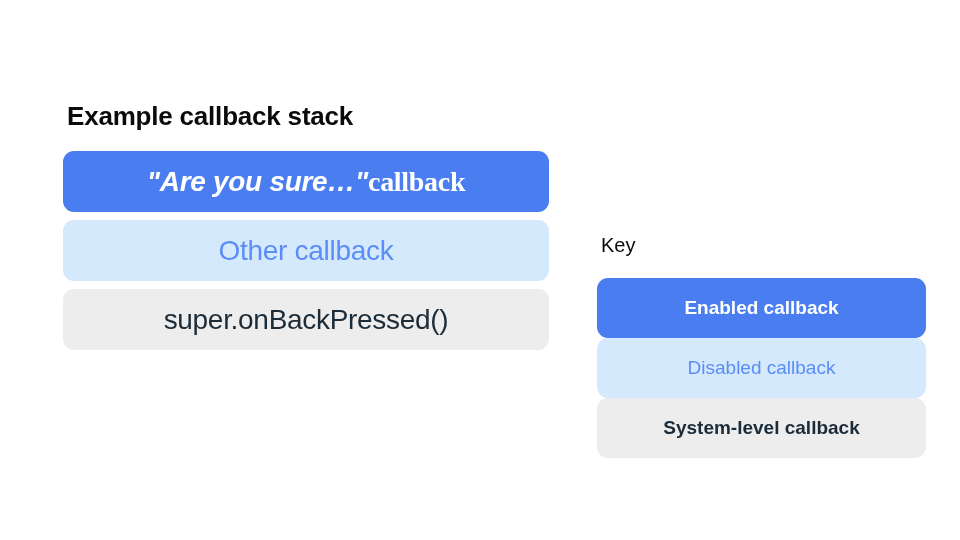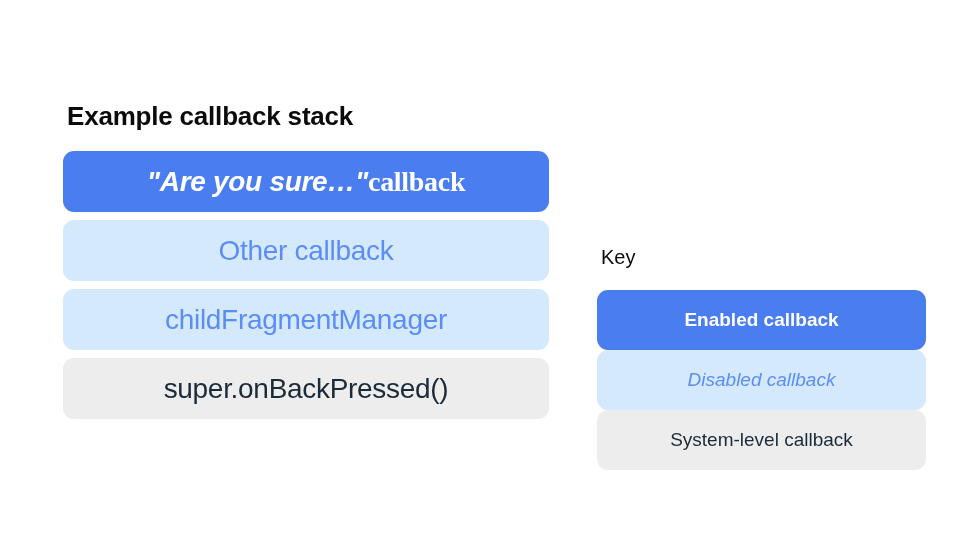--- a/index.html
+++ b/index.html
@@ -91,21 +91,20 @@
     font-weight: 700;
     font-family: Liberation Serif, serif;
   }
 
   
   .key-section {
     position: absolute;
     left: 597px;
     top: 233px;
     width: 329px;
-    margin-top: 12px;
   }
 
   .key-title {
     font-size: 20px;
     font-weight: 400;
     color: #0B0B0C;
     line-height: 24px;
     margin: 0 0 21px 4px;
     white-space: nowrap;
   }
@@ -115,45 +114,42 @@
     flex-direction: column;
   }
 
   .key-list .bar {
     height: 60px;
     border-radius: 11px;
     font-size: 19px;
     letter-spacing: 0px;
   }
   .key-list .bar.enabled { font-weight: 700; }
-  .key-list .bar.disabled { font-weight: 400; font-style: italic; }
-  .key-list .bar.system { font-weight: 400; justify-content: center; }
+  .key-list .bar.disabled { font-weight: 400; }
+  .key-list .bar.system { font-weight: 700; justify-content: center; }
 </style>
 </head>
 <body>
 
 <div id="stage">
 
   <section class="stack-section">
     <h2 class="section-title">Example callback stack</h2>
 
     <div class="stack-list">
 
       <div class="bar enabled">
         <span class="quoted">"Are you sure…"</span>
           <span class="trailing"> callback</span>
       </div>
 
       <div class="bar disabled">
         <span>Other callback</span>
       </div>
 
-      <div class="bar disabled">
-        <span>childFragmentManager</span>
-      </div>
 
 
       <div class="bar system">
         <span>super.onBackPressed()</span>
       </div>
 
     </div>
   </section>
 
   <section class="key-section">

